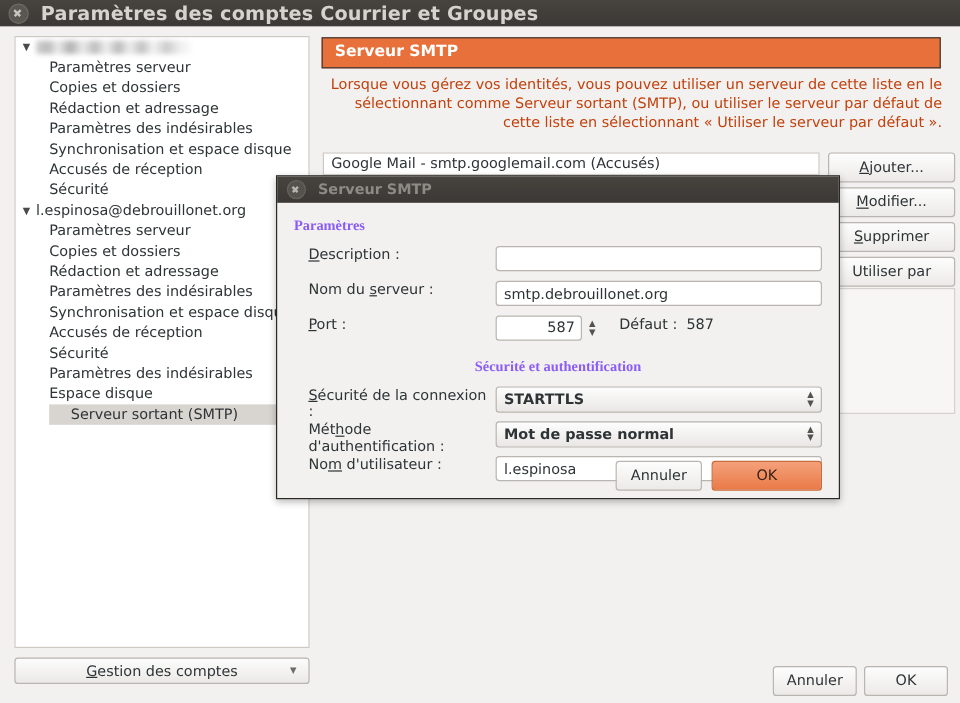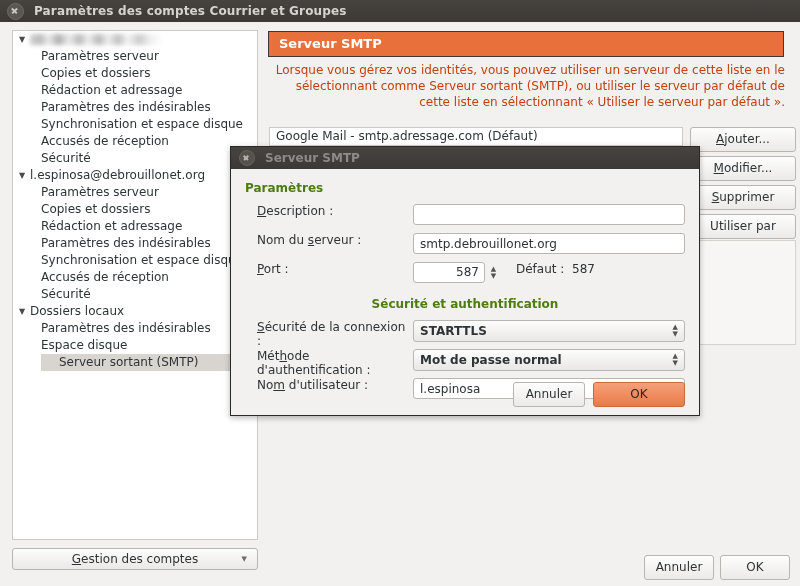--- a/index.html
+++ b/index.html
@@ -48,21 +48,21 @@
     position: absolute;
     left: 3px; top: 6px;
     width: 7px; height: 1.5px;
     background: #c9c5c0;
   }
   .titlebar .close-btn::before { transform: rotate(45deg); }
   .titlebar .close-btn::after  { transform: rotate(-45deg); }
   .titlebar .title {
     margin-left: 10px;
     color: #d6d2cd;
-    font-size: 12px;
+    font-size: 16px;
     font-weight: bold;
     letter-spacing: .15px;
   }
 
   .window-body {
     position: absolute;
     left: 0; top: 22px;
     width: 800px; height: 564px;
     background: #f2f1f0;
   }
@@ -267,22 +267,23 @@
     font-weight: bold;
     color: #8e8a85;
   }
   .dialog-body {
     position: relative;
     padding: 12px 14px 10px 14px;
   }
   .group-title {
     font-size: 12px;
     font-weight: bold;
-    color: #4d7c0f;
+    color: #8b5cf6;
     margin-bottom: 9px;
+    font-family: Liberation Serif, serif;
   }
   .frow {
     display: flex;
     align-items: flex-start;
     margin-bottom: 8px;
     height: 21px;
   }
   .frow .flabel {
     width: 168px;
     padding-left: 12px;
@@ -412,42 +413,39 @@
         <span class="twisty">▼</span><span>l.espinosa@debrouillonet.org</span>
       </div>
       <div class="tree-row child">Paramètres serveur</div>
       <div class="tree-row child">Copies et dossiers</div>
       <div class="tree-row child">Rédaction et adressage</div>
       <div class="tree-row child">Paramètres des indésirables</div>
       <div class="tree-row child">Synchronisation et espace disque</div>
       <div class="tree-row child">Accusés de réception</div>
       <div class="tree-row child">Sécurité</div>
 
-      <div class="tree-row">
-        <span class="twisty">▼</span><span>Dossiers locaux</span>
-      </div>
       <div class="tree-row child">Paramètres des indésirables</div>
       <div class="tree-row child">Espace disque</div>
 
       <div class="tree-row selected" style="padding-left:18px;margin-left:28px;">Serveur sortant (SMTP)</div>
     </div>
 
     <div class="accounts-button">
       <span class="lbl"><span class="u">G</span>estion des comptes</span>
       <span class="arrow">▼</span>
     </div>
 
     <div class="right-pane">
 
       <div class="section-header">Serveur SMTP</div>
 
       <div class="intro-text">Lorsque vous gérez vos identités, vous pouvez utiliser un serveur de cette liste en le sélectionnant comme Serveur sortant (SMTP), ou utiliser le serveur par défaut de cette liste en sélectionnant « Utiliser le serveur par défaut ».</div>
 
       <div class="server-list">
-        <div class="item">Google Mail - smtp.adressage.com (Défaut)</div>
+        <div class="item">Google Mail - smtp.googlemail.com (Accusés)</div>
         <div class="item selected">l.espinosa - smtp.debrouillonet.org</div>
       </div>
 
       <div class="btn-col">
         <button class="gbtn"><span class="u">A</span>jouter...</button>
         <button class="gbtn"><span class="u">M</span>odifier...</button>
         <button class="gbtn"><span class="u">S</span>upprimer</button>
         <button class="gbtn">Utiliser par <span class="u">d</span>éfaut</button>
       </div>
 

